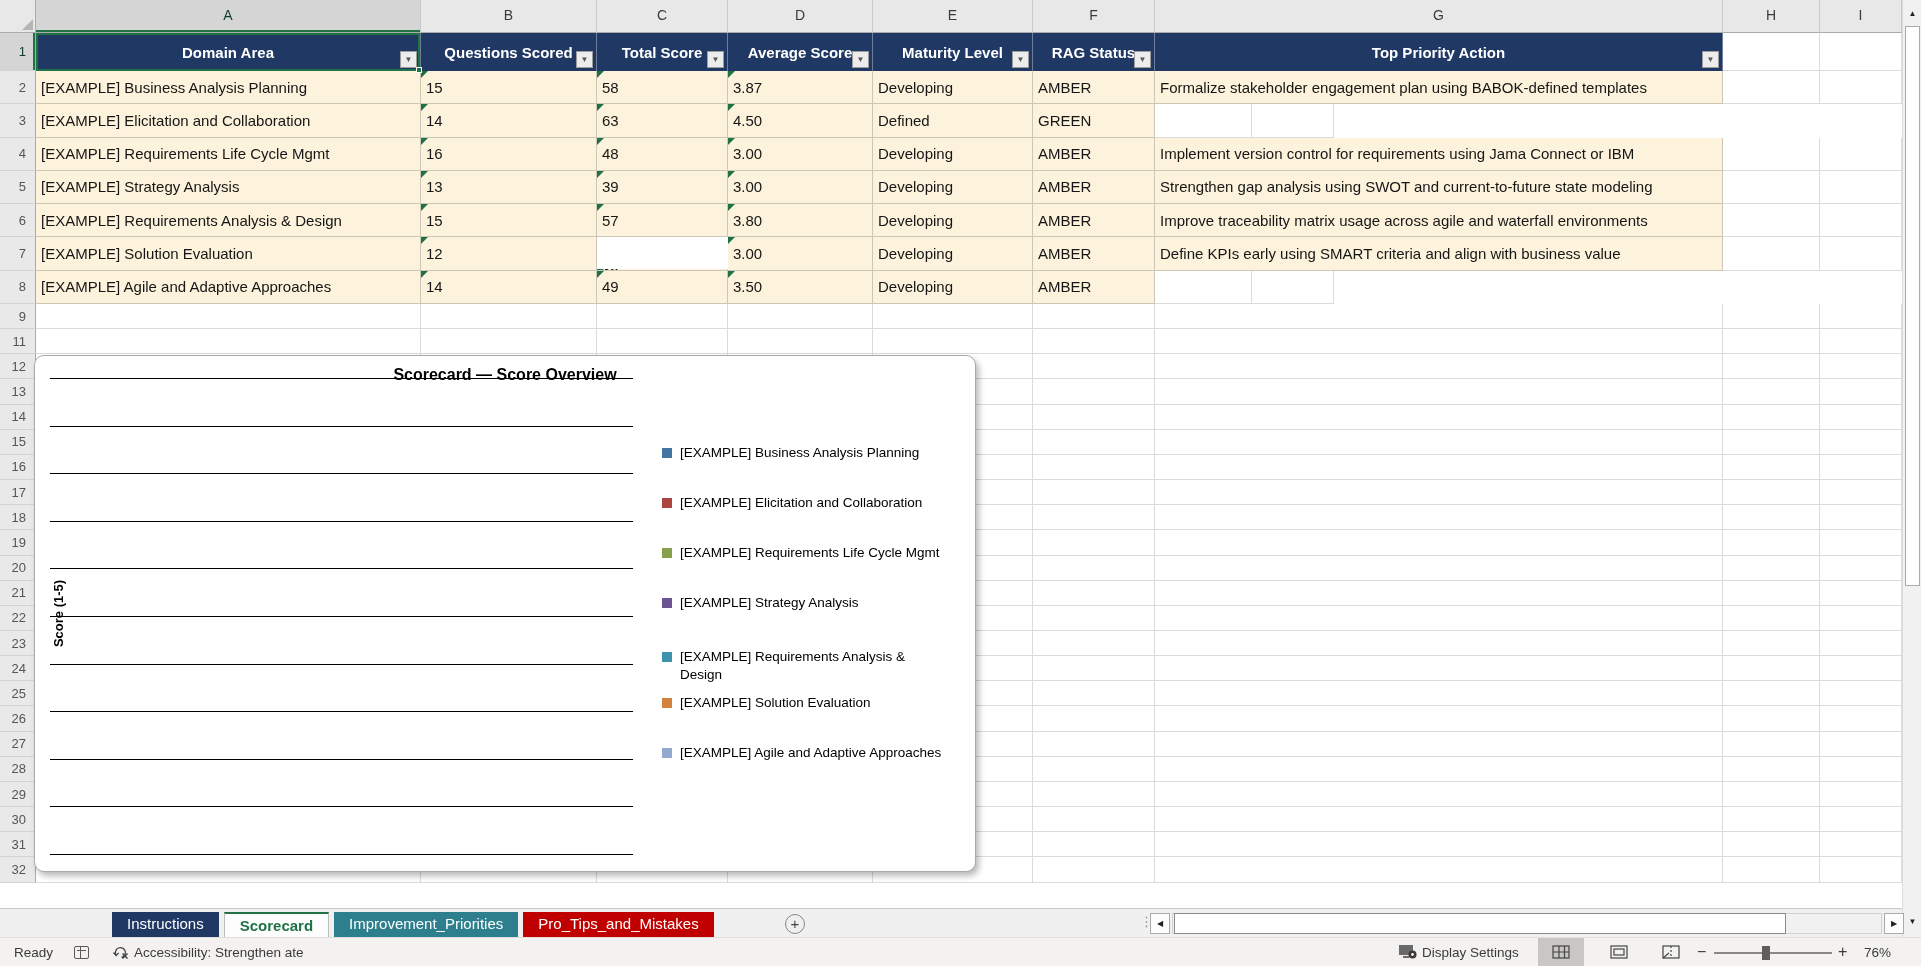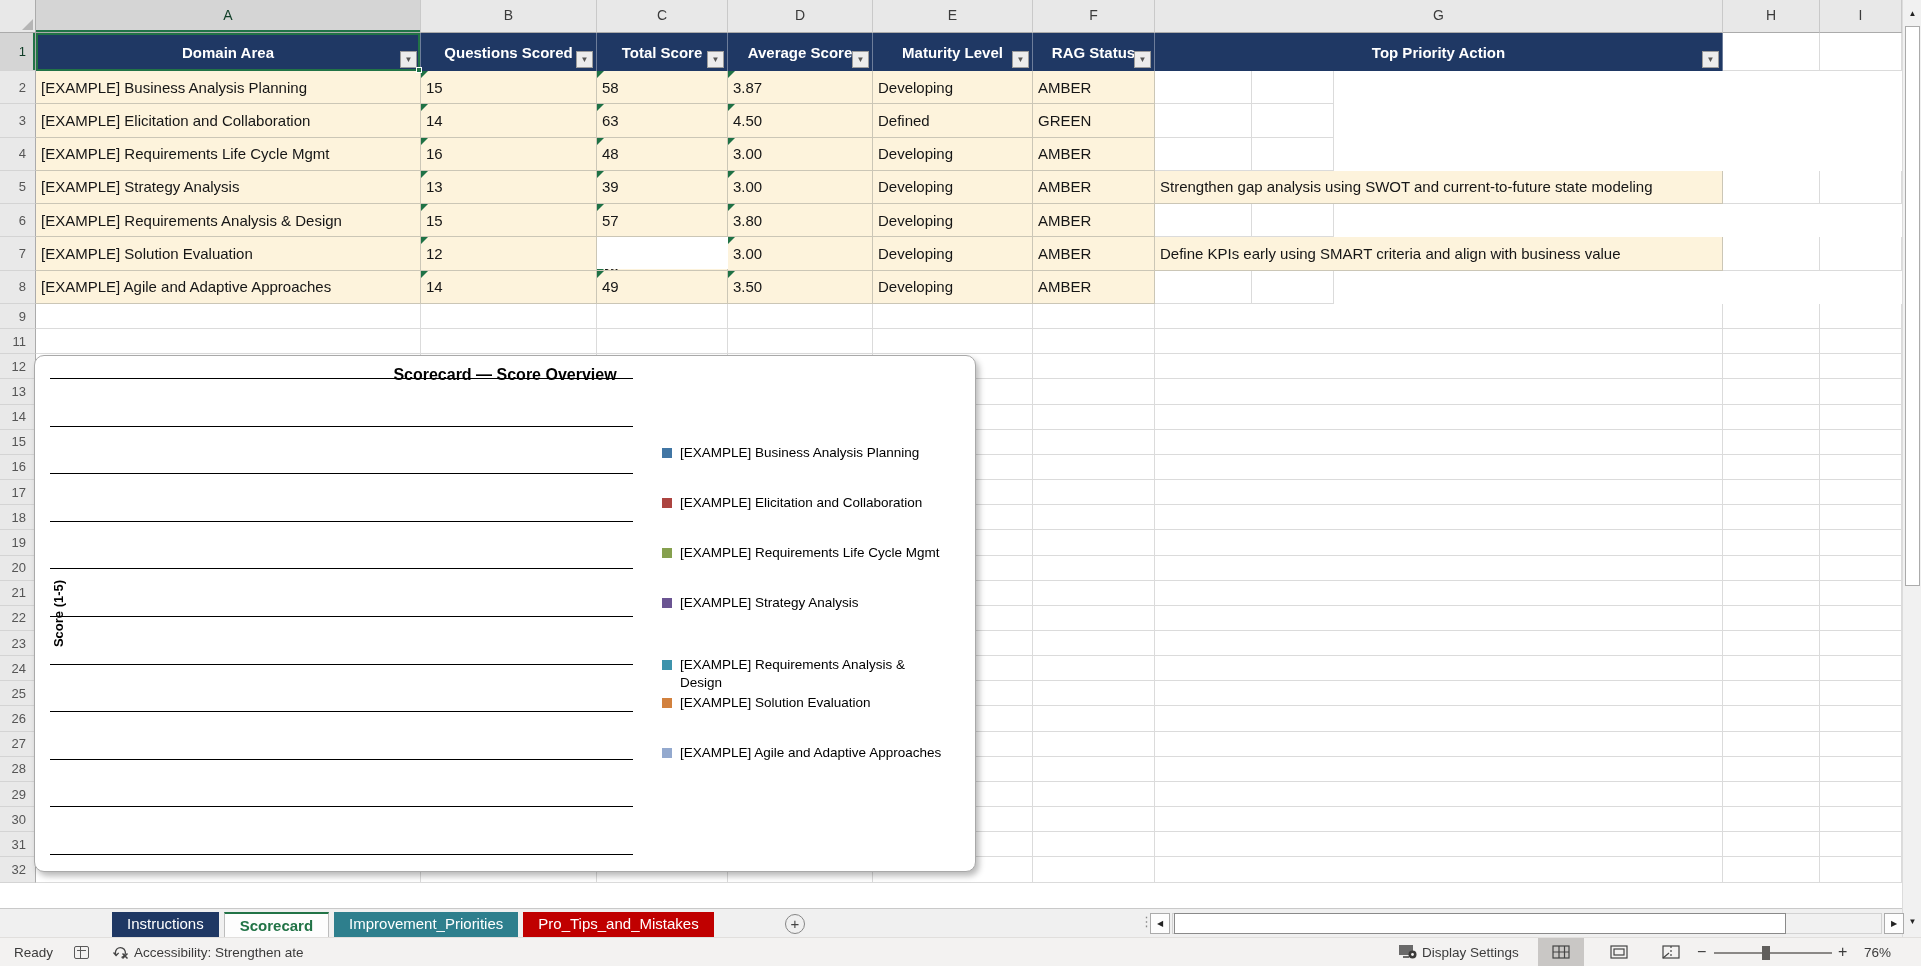--- a/index.html
+++ b/index.html
@@ -149,20 +149,21 @@
         <div class="ecell" style="width: 82px;"></div>
       </div>
       <div class="xrow" style="height: 33.2857px;">
         <div class="gut">2</div>
         <div class="dcell" style="width: 385px;">[EXAMPLE] Business Analysis Planning</div>
         <div class="dcell" style="width: 176px;">15<div class="err"></div></div>
         <div class="dcell" style="width: 131px;">58<div class="err"></div></div>
         <div class="dcell" style="width: 145px;">3.87<div class="err"></div></div>
         <div class="dcell" style="width: 160px;">Developing</div>
         <div class="dcell" style="width: 122px;">AMBER</div>
+        <div class="dcell" style="width: 568px;">Formalize stakeholder engagement plan using BABOK-defined templates</div>
         <div class="ecell" style="width: 97px;"></div>
         <div class="ecell" style="width: 82px;"></div>
       </div>
       <div class="xrow" style="height: 33.2857px;">
         <div class="gut">3</div>
         <div class="dcell" style="width: 385px;">[EXAMPLE] Elicitation and Collaboration</div>
         <div class="dcell" style="width: 176px;">14<div class="err"></div></div>
         <div class="dcell" style="width: 131px;">63<div class="err"></div></div>
         <div class="dcell" style="width: 145px;">4.50<div class="err"></div></div>
         <div class="dcell" style="width: 160px;">Defined</div>
@@ -171,20 +172,21 @@
         <div class="ecell" style="width: 82px;"></div>
       </div>
       <div class="xrow" style="height: 33.2857px;">
         <div class="gut">4</div>
         <div class="dcell" style="width: 385px;">[EXAMPLE] Requirements Life Cycle Mgmt</div>
         <div class="dcell" style="width: 176px;">16<div class="err"></div></div>
         <div class="dcell" style="width: 131px;">48<div class="err"></div></div>
         <div class="dcell" style="width: 145px;">3.00<div class="err"></div></div>
         <div class="dcell" style="width: 160px;">Developing</div>
         <div class="dcell" style="width: 122px;">AMBER</div>
+        <div class="dcell" style="width: 568px;">Implement version control for requirements using Jama Connect or IBM</div>
         <div class="ecell" style="width: 97px;"></div>
         <div class="ecell" style="width: 82px;"></div>
       </div>
       <div class="xrow" style="height: 33.2857px;">
         <div class="gut">5</div>
         <div class="dcell" style="width: 385px;">[EXAMPLE] Strategy Analysis</div>
         <div class="dcell" style="width: 176px;">13<div class="err"></div></div>
         <div class="dcell" style="width: 131px;">39<div class="err"></div></div>
         <div class="dcell" style="width: 145px;">3.00<div class="err"></div></div>
         <div class="dcell" style="width: 160px;">Developing</div>
@@ -194,20 +196,21 @@
         <div class="ecell" style="width: 82px;"></div>
       </div>
       <div class="xrow" style="height: 33.2857px;">
         <div class="gut">6</div>
         <div class="dcell" style="width: 385px;">[EXAMPLE] Requirements Analysis &amp; Design</div>
         <div class="dcell" style="width: 176px;">15<div class="err"></div></div>
         <div class="dcell" style="width: 131px;">57<div class="err"></div></div>
         <div class="dcell" style="width: 145px;">3.80<div class="err"></div></div>
         <div class="dcell" style="width: 160px;">Developing</div>
         <div class="dcell" style="width: 122px;">AMBER</div>
+        <div class="dcell" style="width: 568px;">Improve traceability matrix usage across agile and waterfall environments</div>
         <div class="ecell" style="width: 97px;"></div>
         <div class="ecell" style="width: 82px;"></div>
       </div>
       <div class="xrow" style="height: 33.2857px;">
         <div class="gut">7</div>
         <div class="dcell" style="width: 385px;">[EXAMPLE] Solution Evaluation</div>
         <div class="dcell" style="width: 176px;">12<div class="err"></div></div>
         <div class="dcell" style="width: 131px; margin-top: 32px;">36<div class="err"></div></div>
         <div class="dcell" style="width: 145px;">3.00<div class="err"></div></div>
         <div class="dcell" style="width: 160px;">Developing</div>
@@ -516,21 +519,21 @@
       <div class="gl" style="top: 260px;"></div>
       <div class="gl" style="top: 307.6px;"></div>
       <div class="gl" style="top: 355.2px;"></div>
       <div class="gl" style="top: 402.8px;"></div>
       <div class="gl" style="top: 450.4px;"></div>
       <div class="gl" style="top: 498px;"></div>
       <div class="lg-item" style="top: 88px;"><div class="lg-sw" style="background: rgb(65, 118, 164);"></div><div>[EXAMPLE] Business Analysis Planning</div></div>
       <div class="lg-item" style="top: 138px;"><div class="lg-sw" style="background: rgb(172, 68, 64);"></div><div>[EXAMPLE] Elicitation and Collaboration</div></div>
       <div class="lg-item" style="top: 188px;"><div class="lg-sw" style="background: rgb(134, 160, 78);"></div><div>[EXAMPLE] Requirements Life Cycle Mgmt</div></div>
       <div class="lg-item" style="top: 238px;"><div class="lg-sw" style="background: rgb(106, 84, 146);"></div><div>[EXAMPLE] Strategy Analysis</div></div>
-      <div class="lg-item" style="top: 300px;"><div class="lg-sw" style="background: rgb(61, 147, 172);"></div><div>[EXAMPLE] Requirements Analysis &amp;
+      <div class="lg-item" style="top: 292px;"><div class="lg-sw" style="background: rgb(61, 147, 172);"></div><div>[EXAMPLE] Requirements Analysis &amp;
 Design</div></div>
       <div class="lg-item" style="top: 338px;"><div class="lg-sw" style="background: rgb(210, 129, 62);"></div><div>[EXAMPLE] Solution Evaluation</div></div>
       <div class="lg-item" style="top: 388px;"><div class="lg-sw" style="background: rgb(147, 169, 206);"></div><div>[EXAMPLE] Agile and Adaptive Approaches</div></div>
     </div>
 
   <div class="vsb">
     <div class="vsb-btn" style="top:3px;">▲</div>
     <div class="vsb-thumb"></div>
     <div class="vsb-btn" style="top:911px;">▼</div>
   </div>

